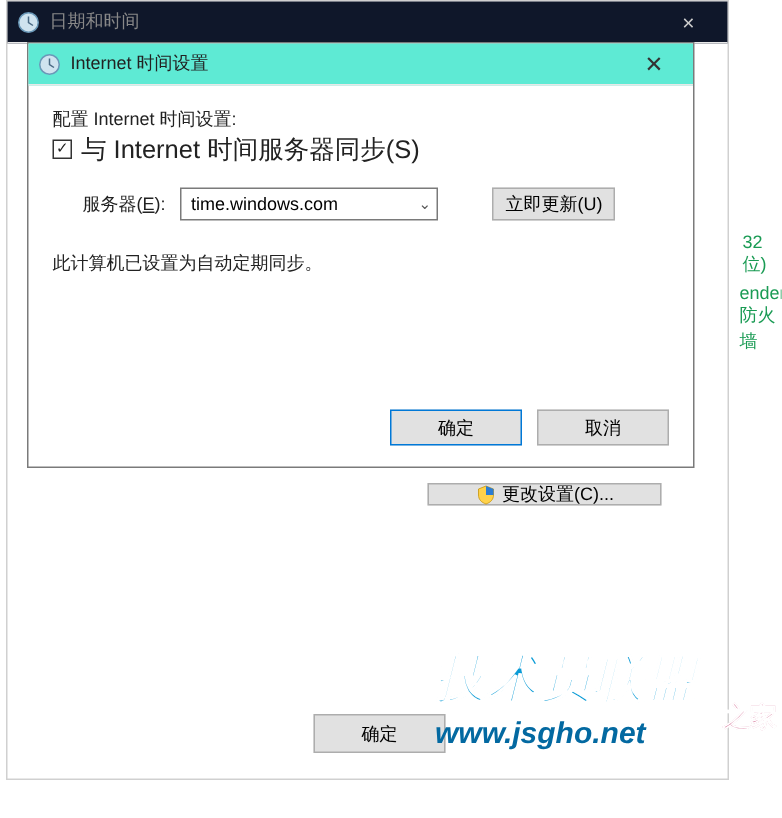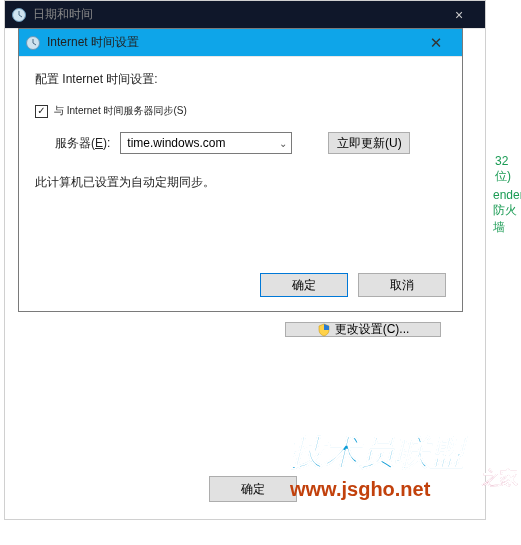--- a/index.html
+++ b/index.html
@@ -64,42 +64,42 @@
   width: 445px;
   height: 284px;
   background: #fff;
   border: 1px solid #7a7a7a;
 }
 .modal-titlebar {
   height: 28px;
   display: flex;
   align-items: center;
   padding: 0 6px;
-  background: #0ea5e9;
+  background: #5eead4;
   border-bottom: 1px solid #e8e8e8;
 }
 .modal-titlebar .tb-icon { width: 16px; height: 16px; margin-right: 6px; }
 .modal-titlebar .tb-title { flex: 1; font-size: 12px; color: #222; }
 .modal-titlebar .tb-close { width: 40px; text-align: center; color: #333; font-size: 15px; cursor: pointer; }
 .modal-body { padding: 14px 16px; position: relative; height: calc(100% - 28px); }
-.config-title { font-size: 12px; margin-bottom: 16px; color: #222; }
+.config-title { font-size: 12px; color: #222; }
 .checkbox-row { display: flex; align-items: center; margin-bottom: 14px; }
 .checkbox {
   width: 13px; height: 13px;
   border: 1px solid #333;
   margin-right: 6px;
   display: inline-flex;
   align-items: center;
   justify-content: center;
   font-size: 10px;
   line-height: 1;
   color: #222;
   cursor: pointer;
 }
-.checkbox-label { font-size: 10px; color: #222; }
+.checkbox-label { font-size: 17px; color: #222; }
 .server-row { display: flex; align-items: center; margin-bottom: 20px; padding-left: 20px; }
 .server-label { font-size: 12px; margin-right: 10px; color: #222; }
 .server-select {
   width: 172px; height: 22px;
   border: 1px solid #7a7a7a;
   display: flex;
   align-items: center;
   justify-content: space-between;
   padding: 0 4px 0 6px;
   background: #fff;
@@ -139,21 +139,21 @@
 .bg-text.t1 { left: 495px; top: 154px; }
 .bg-text.t2 { left: 493px; top: 188px; }
 .watermark {
   position: absolute;
   left: 290px; top: 430px;
   width: 228px;
   pointer-events: none;
 }
 .wm-main { font-size: 34px; font-weight: 900; font-style: italic; color: #0a9bd6; letter-spacing: 1px; -webkit-text-stroke: 1px #fff; }
 .wm-side { position: absolute; right: 0; top: 36px; font-size: 18px; color: #c43b6f; font-weight: 700; -webkit-text-stroke: 0.5px #fff; }
-.wm-url { font-size: 20px; color: #c2410c; font-weight: 700; margin-top: 2px; }
+.wm-url { font-size: 20px; color: #0369a1; font-style: italic; font-weight: 700; margin-top: 2px; }
 </style>
 </head>
 <body>
 
 <span class="bg-text t1">32 位)</span>
 <span class="bg-text t2">ender 防火墙</span>
 
 <div class="parent-window">
   <div class="parent-titlebar">
     <span class="tb-icon">

